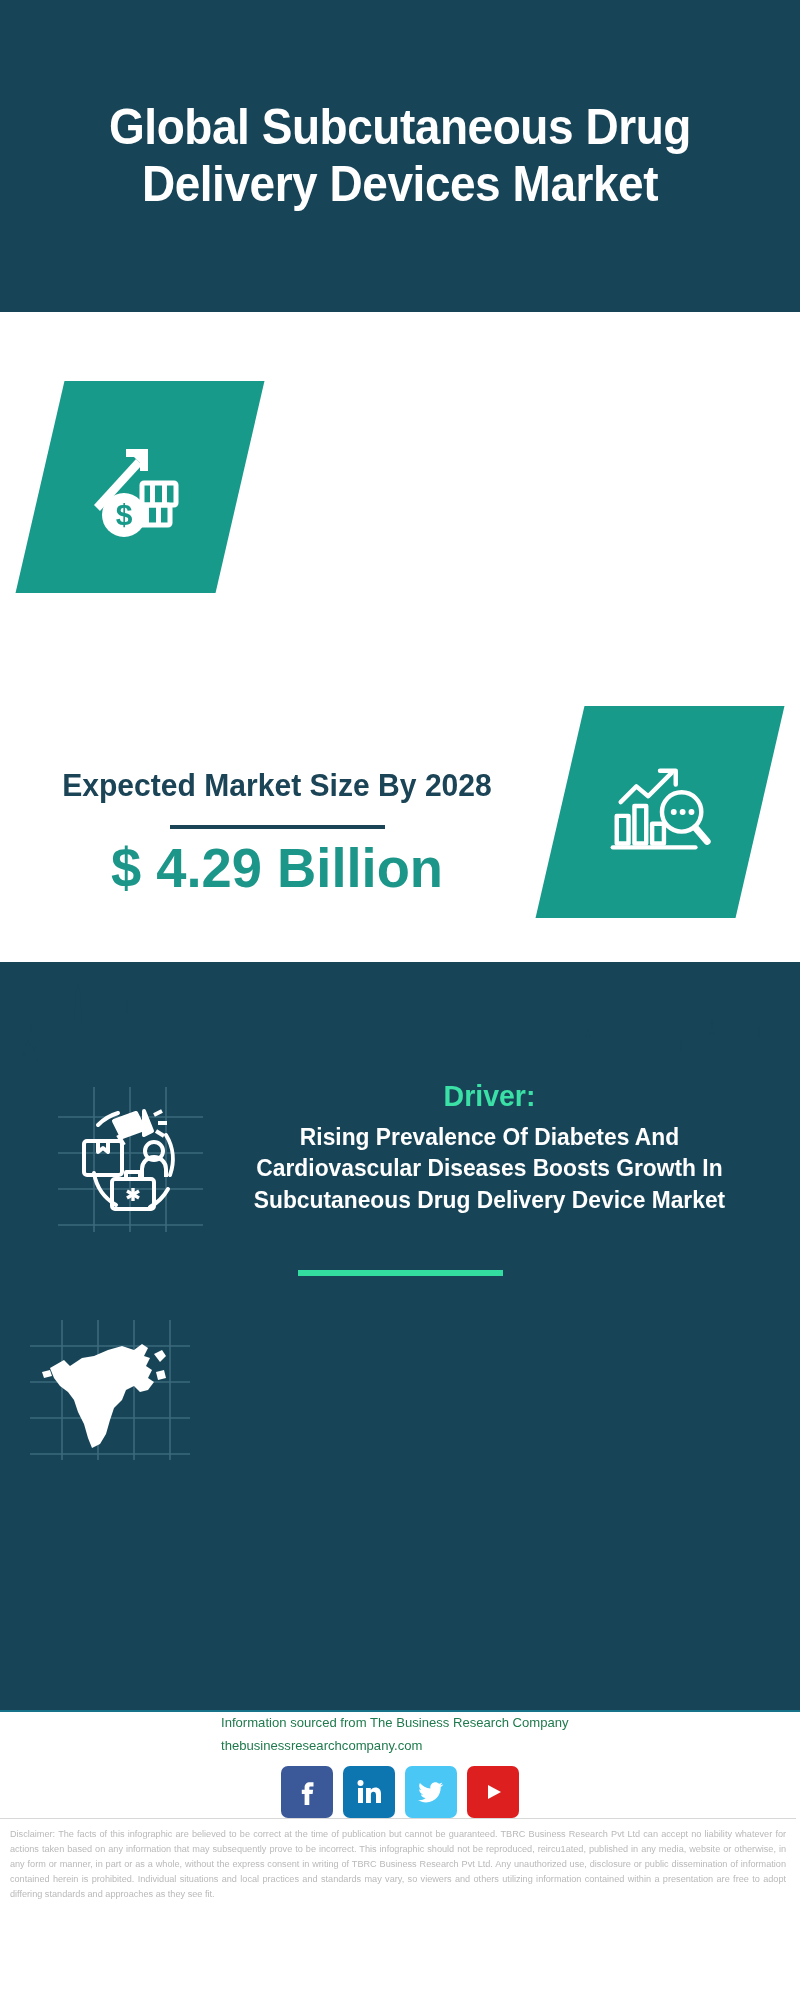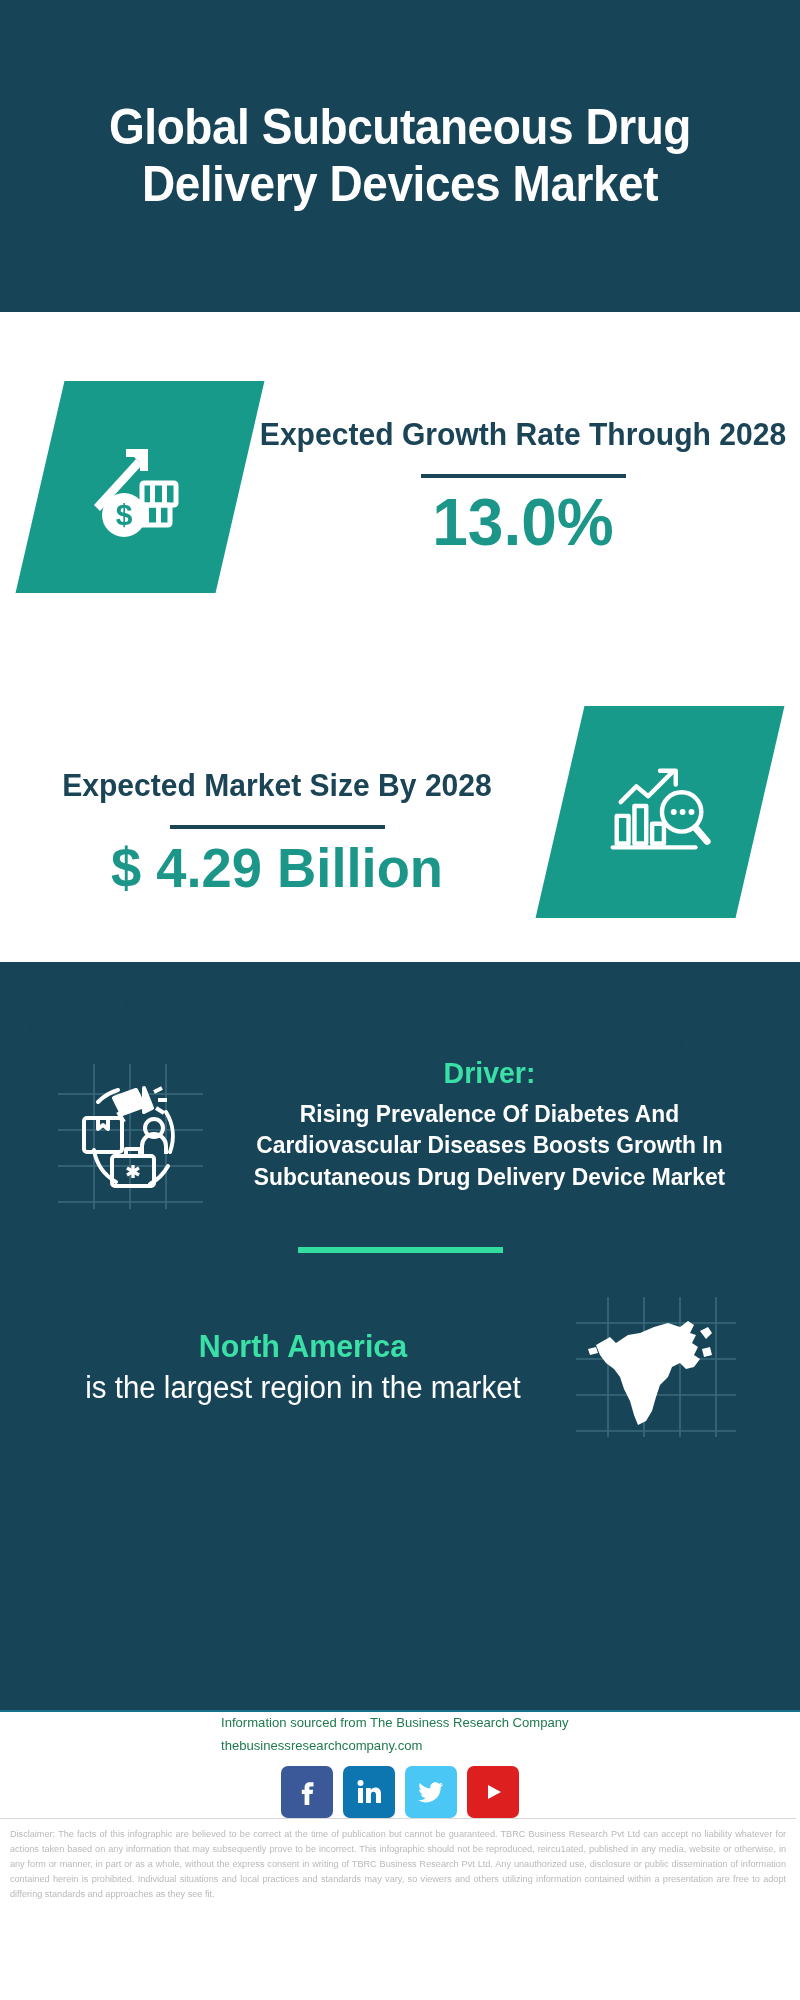--- a/index.html
+++ b/index.html
@@ -82,21 +82,21 @@
     position:relative;
     background:#174457;
     height:748px;
     overflow:hidden;
   }
   .skyline {
     position:absolute; top:0; left:0;
     width:800px; height:160px;
     display:block;
   }
-  .dark-content { position:relative; padding-top:92px; }
+  .dark-content { position:relative; padding-top:115px; }
 
   
   .driver-row { display:flex; align-items:flex-start; padding:0 30px; }
   .icon-grid-box {
     width:145px; height:145px;
     position:relative; flex:0 0 auto;
     margin-top:10px; margin-left:28px;
   }
   .driver-copy { flex:1; text-align:center; padding-left:6px; }
   .driver-title {
@@ -183,25 +183,20 @@
             <rect x="82" y="58" width="5" height="22"></rect>
             <rect x="56" y="80" width="34" height="20" rx="2" fill="none" stroke="#ffffff" stroke-width="5"></rect>
             <rect x="64" y="80" width="5" height="20"></rect>
             <rect x="76" y="80" width="5" height="20"></rect>
             <circle cx="44" cy="90" r="22" fill="#ffffff"></circle>
             <text x="44" y="100" font-size="30" font-weight="bold" text-anchor="middle" fill="#189a8b" font-family="Liberation Sans, sans-serif">$</text>
           </g>
         </svg>
       </span>
     </div>
-    <div class="stat-text">
-      <div class="stat-label">Expected Growth Rate Through 2028</div>
-      <div class="rule-dark"></div>
-      <div class="stat-value">13.0%</div>
-    </div>
   </div>
 
   <div class="stat-two">
     <div class="stat-text">
       <div class="stat-label">Expected Market Size By 2028</div>
       <div class="rule-dark"></div>
       <div class="stat-value">$ 4.29 Billion</div>
     </div>
     <div class="para-badge">
       <span class="glyph">
@@ -274,24 +269,20 @@
         </div>
         <div class="driver-copy">
           <div class="driver-title">Driver:</div>
           <div class="driver-text">Rising Prevalence Of Diabetes And Cardiovascular Diseases Boosts Growth In Subcutaneous Drug Delivery Device Market</div>
         </div>
       </div>
 
       <div class="rule-mint"></div>
 
       <div class="region-row">
-        <div class="region-copy">
-          <div class="region-name">North America</div>
-          <div class="region-sub">is the largest region in the market</div>
-        </div>
         <div class="map-box">
           <svg width="160" height="140" viewBox="0 0 160 140">
             <g stroke="#3d6a7c" stroke-width="1.6">
               <line x1="32" y1="0" x2="32" y2="140"></line>
               <line x1="68" y1="0" x2="68" y2="140"></line>
               <line x1="104" y1="0" x2="104" y2="140"></line>
               <line x1="140" y1="0" x2="140" y2="140"></line>
               <line x1="0" y1="26" x2="160" y2="26"></line>
               <line x1="0" y1="62" x2="160" y2="62"></line>
               <line x1="0" y1="98" x2="160" y2="98"></line>

